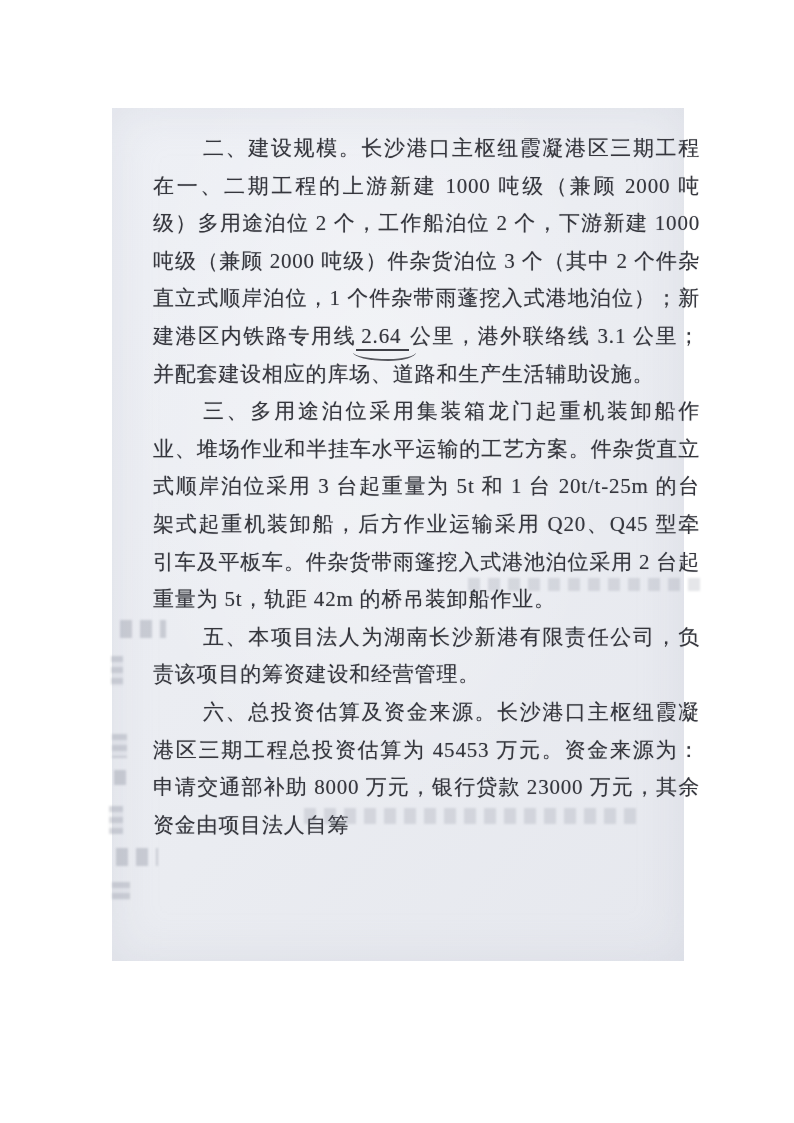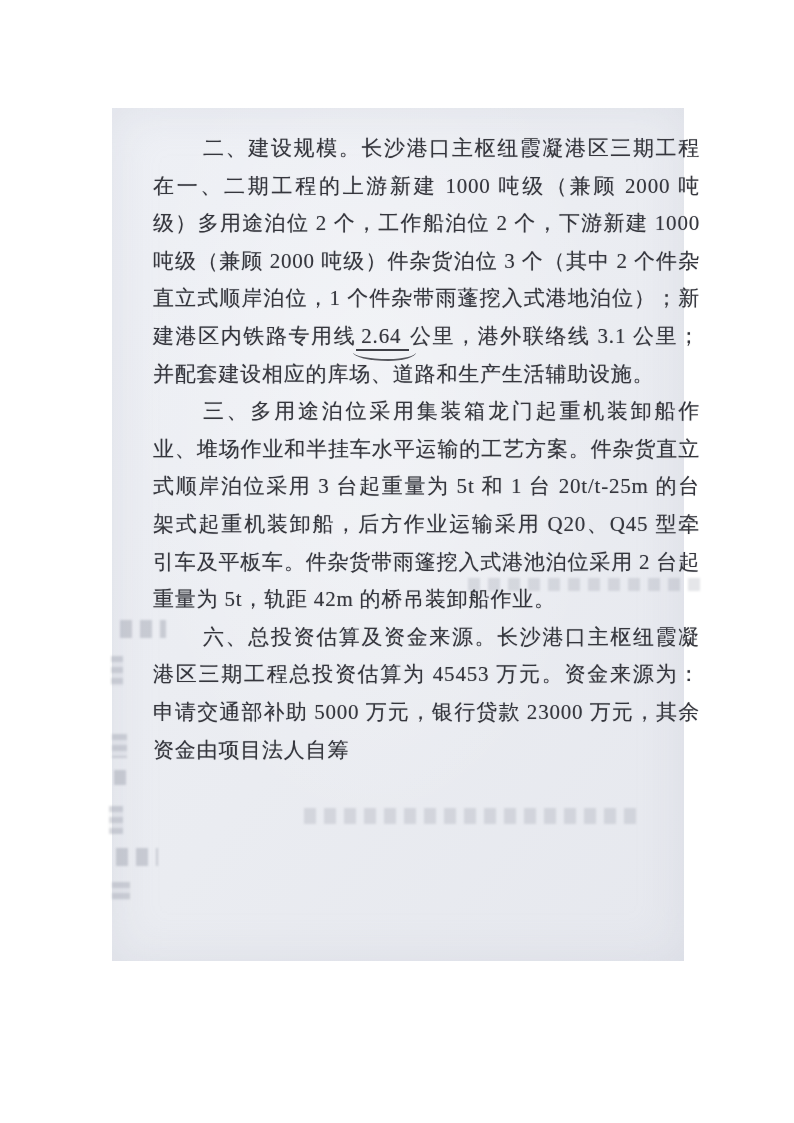--- a/index.html
+++ b/index.html
@@ -82,22 +82,23 @@
 
 <div class="paper">
 
   <div class="doc">
 
     <p><span>二、建设规模。长沙港口主枢纽霞凝港区三期工程在一、二期工程的上游新建 1000 吨级（兼顾 2000 吨级）多用途泊位 2 个，工作船泊位 2 个，下游新建 1000 吨级（兼顾 2000 吨级）件杂货泊位 3 个（其中 2 个件杂直立式顺岸泊位，1 个件杂带雨蓬挖入式港地泊位）；新建港区内铁路专用线</span><span class="uval"><span>2.64</span><span class="arc-mark"></span></span><span>公里，港外联络线 3.1 公里；并配套建设相应的库场、道路和生产生活辅助设施。</span></p>
 
     <p>三、多用途泊位采用集装箱龙门起重机装卸船作业、堆场作业和半挂车水平运输的工艺方案。件杂货直立式顺岸泊位采用 3 台起重量为 5t 和 1 台 20t/t-25m 的台架式起重机装卸船，后方作业运输采用 Q20、Q45 型牵引车及平板车。件杂货带雨篷挖入式港池泊位采用 2 台起重量为 5t，轨距 42m 的桥吊装卸船作业。</p>
 
 
+    <p>五、本项目法人为湖南长沙新港有限责任公司，负责该项目的筹资建设和经营管理。</p>
 
-    <p>六、总投资估算及资金来源。长沙港口主枢纽霞凝港区三期工程总投资估算为 45453 万元。资金来源为：申请交通部补助 5000 万元，银行贷款 23000 万元，其余资金由项目法人自筹</p>
+    <p>六、总投资估算及资金来源。长沙港口主枢纽霞凝港区三期工程总投资估算为 45453 万元。资金来源为：申请交通部补助 8000 万元，银行贷款 23000 万元，其余资金由项目法人自筹</p>
 
   </div>
 
   <span class="mark" style="left:8px;  top:512px; width:46px;  height:18px;"></span>
   <span class="mark v" style="left:-1px; top:548px; width:12px;  height:30px;"></span>
   <span class="mark v" style="left:0px;  top:626px; width:15px;  height:24px;"></span>
   <span class="mark" style="left:2px;  top:662px; width:16px;  height:15px;"></span>
   <span class="mark v" style="left:-3px; top:698px; width:14px;  height:28px;"></span>
   <span class="mark" style="left:4px;  top:740px; width:42px;  height:18px;"></span>
   <span class="mark v" style="left:0px;  top:774px; width:18px;  height:18px;"></span>

